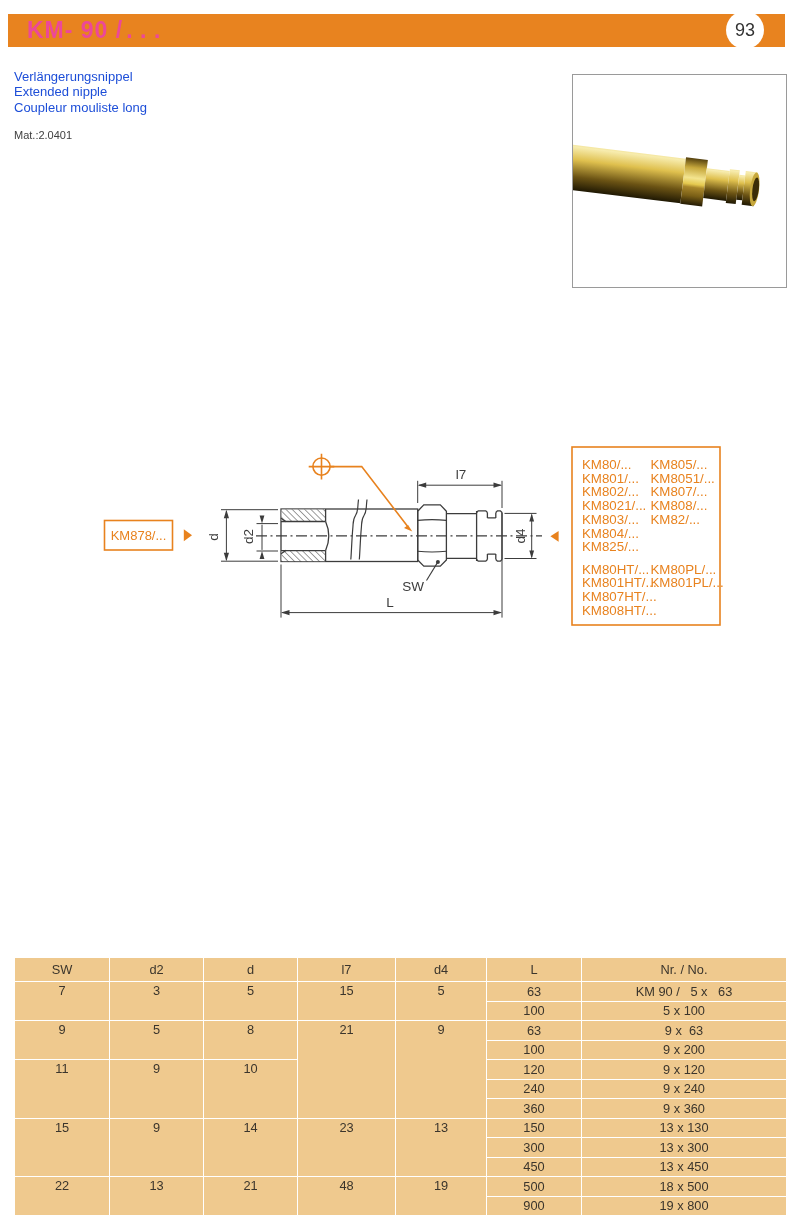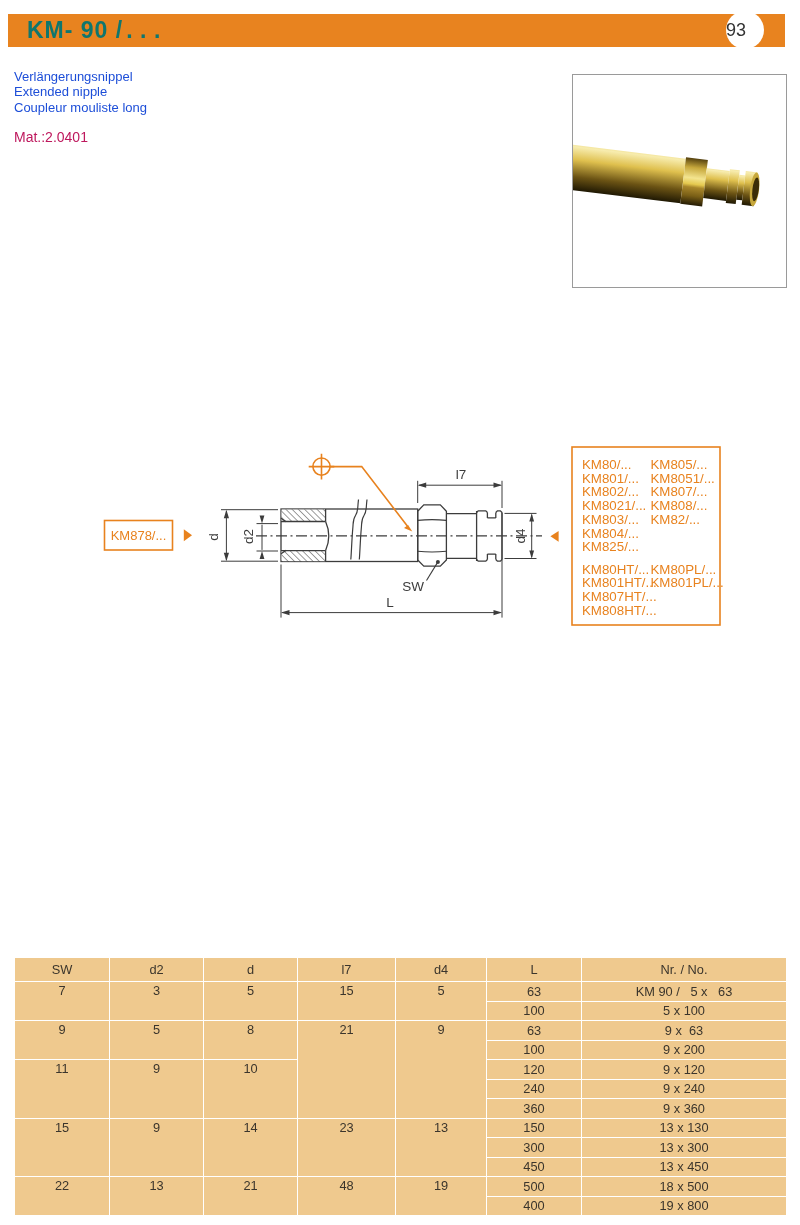--- a/index.html
+++ b/index.html
@@ -4,27 +4,27 @@
 <style>
   html,body{margin:0;padding:0;background:#fff;}
   body{width:800px;height:1225px;position:relative;font-family:"Liberation Sans",sans-serif;overflow:hidden;}
   .abs{position:absolute;}
 </style>
 </head>
 <body>
 
 <div class="abs" style="left:8px;top:14px;width:777px;height:33px;background:#e8831f;"></div>
 
-<div class="abs" style="left:27px;top:17px;color:#0f766e;font-size:23px;font-weight:bold;letter-spacing:1px;">KM- 90 /<span style="letter-spacing:7.5px;margin-left:3px;">...</span></div>
-
-<div class="abs" style="left:726px;top:11px;width:38px;height:38px;border-radius:50%;background:#fff;text-align:left;line-height:38px;font-size:18px;color:#333;">93</div>
+<div class="abs" style="left:27px;top:17px;color:#ec4899;font-size:23px;font-weight:bold;letter-spacing:1px;">KM- 90 /<span style="letter-spacing:7.5px;margin-left:3px;">...</span></div>
+
+<div class="abs" style="left:726px;top:11px;width:38px;height:38px;border-radius:50%;background:#fff;text-align:center;line-height:38px;font-size:18px;color:#333;">93</div>
 
 <div class="abs" style="left:14px;top:69px;font-size:13px;line-height:15.3px;color:#1d4ed8;">Verlängerungsnippel<br>Extended nipple<br>Coupleur mouliste long</div>
 
-<div class="abs" style="left:14px;top:129px;font-size:14px;color:#be185d;">Mat.:2.0401</div>
+<div class="abs" style="left:14px;top:129px;font-size:11px;color:#404040;">Mat.:2.0401</div>
 
 <div class="abs" style="left:572px;top:74px;width:213px;height:212px;border:1px solid #9a9a9a;background:#fff;">
 <svg width="213" height="212" viewBox="0 0 213 212">
   <defs>
     <linearGradient id="brass" x1="0" y1="-1" x2="0" y2="1" gradientUnits="objectBoundingBox">
       <stop offset="0" stop-color="#2a2106"></stop>
       <stop offset="0.18" stop-color="#8a6d1d"></stop>
       <stop offset="0.38" stop-color="#e3c44e"></stop>
       <stop offset="0.52" stop-color="#f7ecae"></stop>
       <stop offset="0.66" stop-color="#dfc04e"></stop>
@@ -270,21 +270,21 @@
 <tr>
           <td rowspan="2" class="t">22</td>
           <td rowspan="2" class="t">13</td>
           <td rowspan="2" class="t">21</td>
           <td rowspan="2" class="t">48</td>
           <td rowspan="2" class="t">19</td>
           <td>500</td>
           <td>18 x 500</td>
         </tr>
 <tr>
-          <td>400</td>
+          <td>900</td>
           <td>19 x 800</td>
         </tr>
 </tbody>
 </table>
 </div>
 <style>
   table td{background:#efc98e;border:1px solid #fff;text-align:center;padding:0;height:18.5px;}
   table td.t{vertical-align:top;padding-top:1px;}
   table td.h{height:22px;}
   table tr{height:18.5px;}

